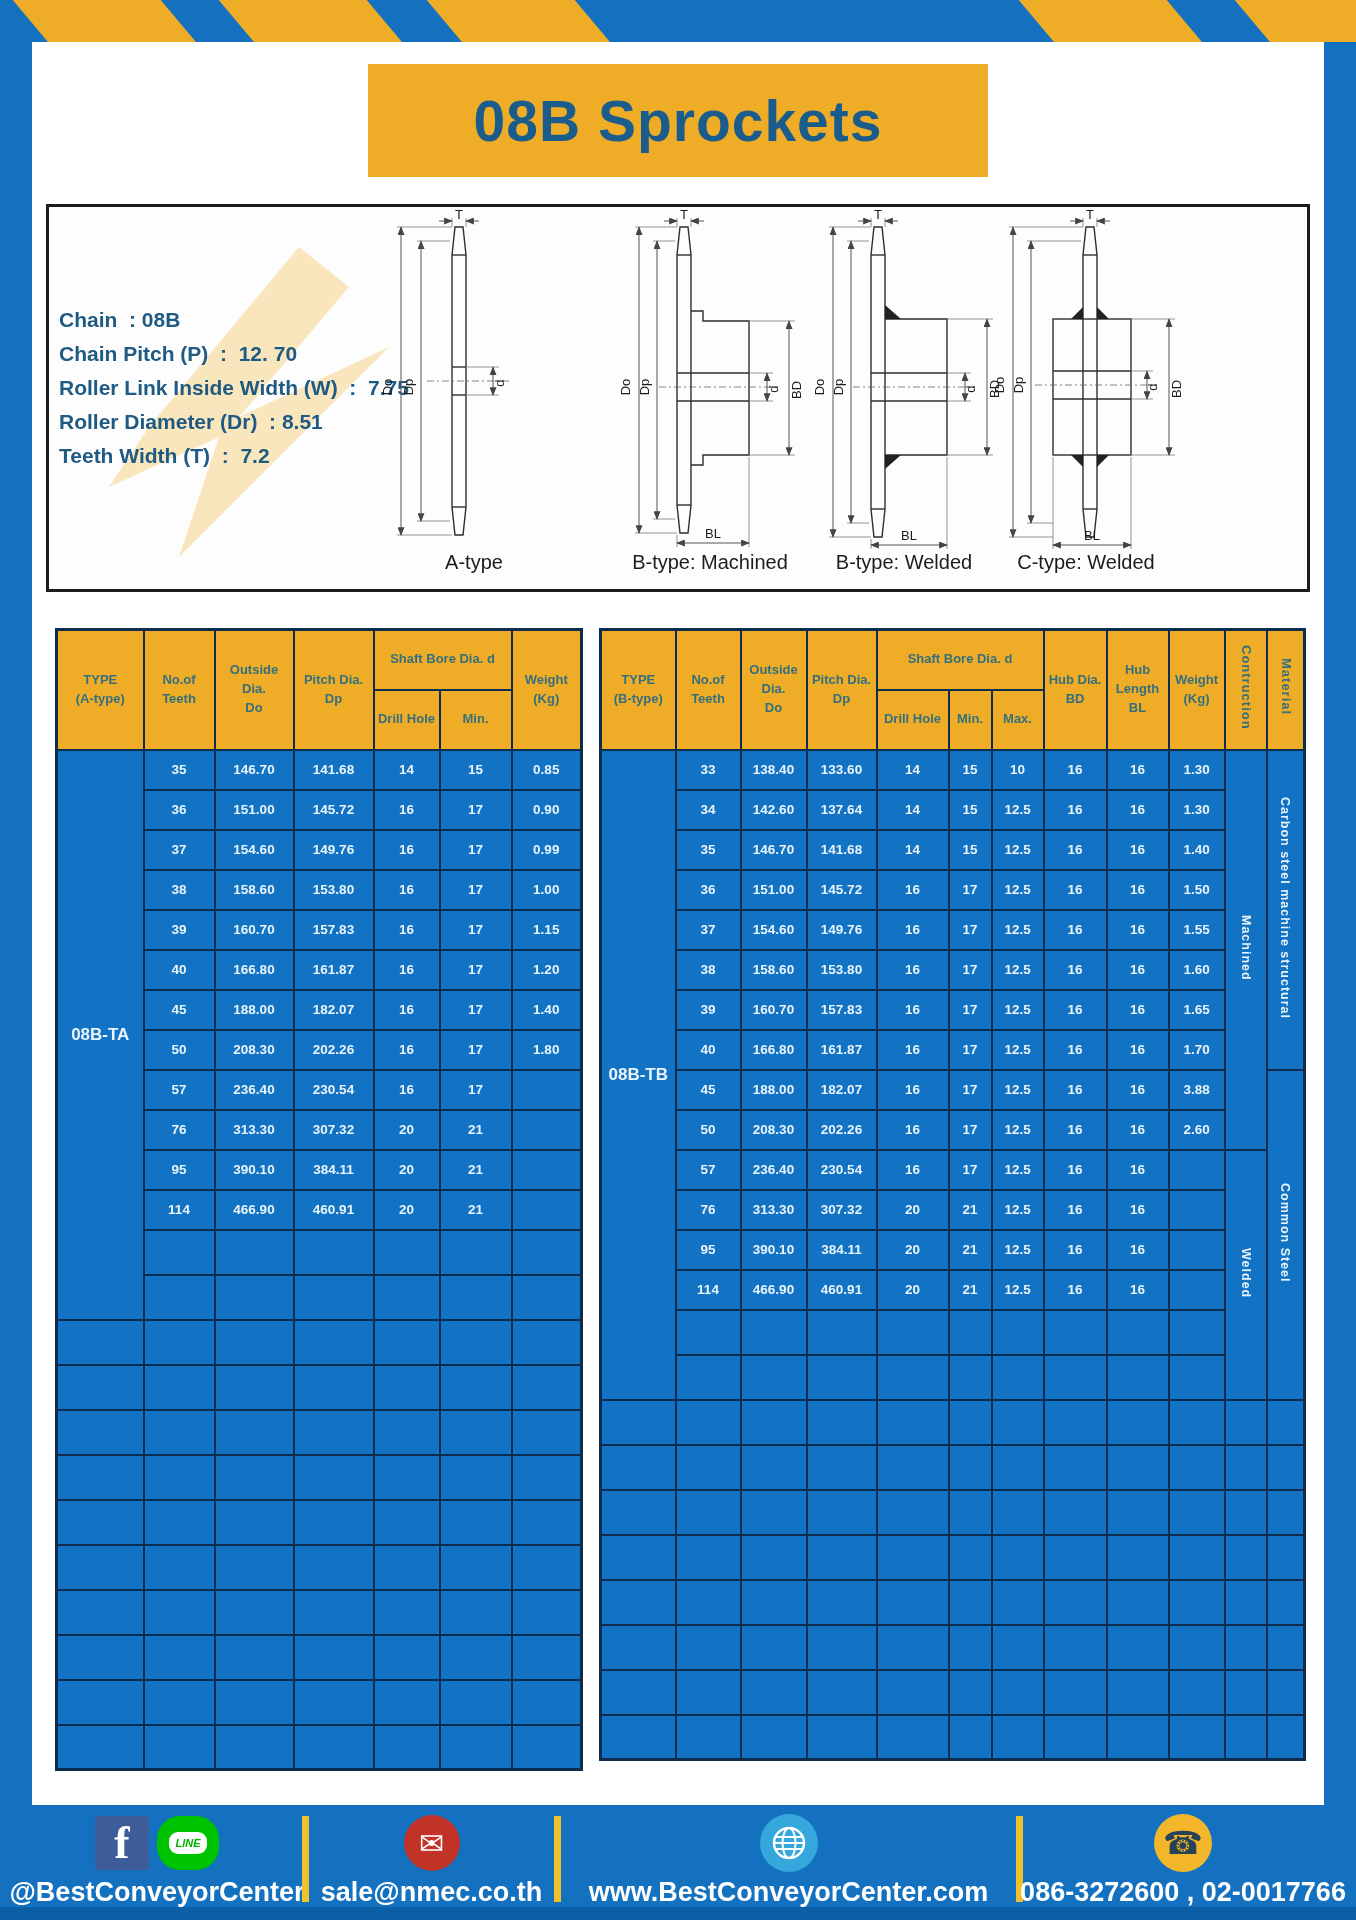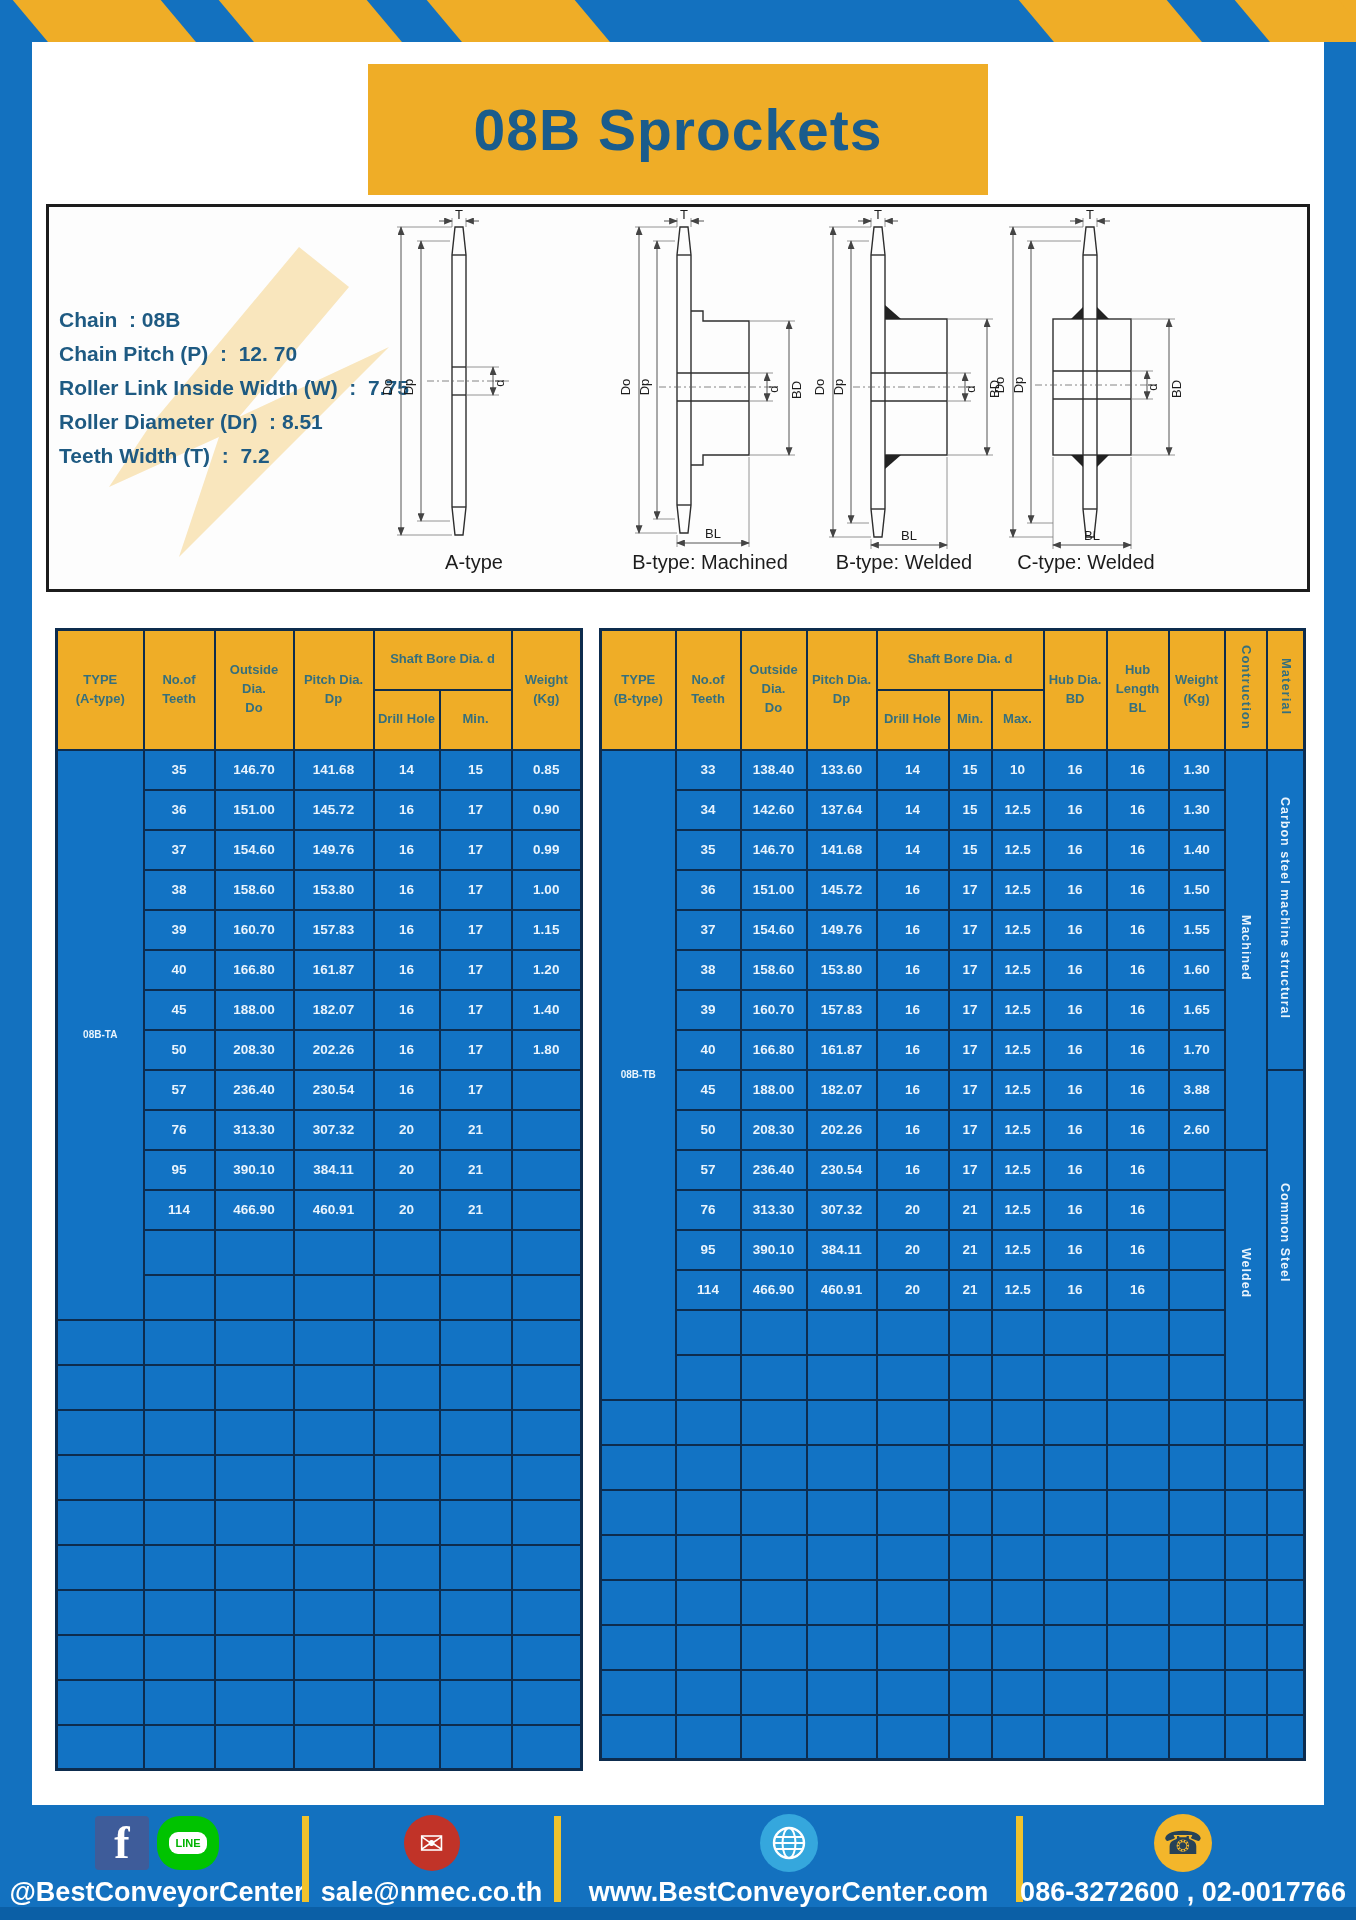--- a/index.html
+++ b/index.html
@@ -4,21 +4,21 @@
 <style>
   html,body{margin:0;padding:0;background:#e8e8e8;}
   .page{position:relative;width:1356px;height:1920px;background:#1371bf;overflow:hidden;
         font-family:"Liberation Sans",sans-serif;}
   .content-white{position:absolute;left:32px;top:42px;width:1292px;height:1763px;background:#ffffff;}
   
   .top-band{position:absolute;left:0;top:0;width:1356px;height:42px;background:#1371bf;overflow:hidden;}
   .stripe{position:absolute;top:-8px;height:58px;width:148px;background:#efad27;
           transform:skewX(40deg);transform-origin:0 0;}
   
-  .title-banner{position:absolute;left:368px;top:64px;width:620px;height:131px;background:#efad27;
+  .title-banner{position:absolute;left:368px;top:64px;width:620px;height:113px;background:#efad27;
     display:flex;align-items:center;justify-content:center;color:#1a5c8c;font-size:57px;
     font-weight:bold;letter-spacing:1px;}
   
   .diagram-panel{position:absolute;left:46px;top:204px;width:1264px;height:388px;background:#fdfdfd;
     border:3px solid #1c1c1c;box-sizing:border-box;}
   .watermark{position:absolute;left:390px;top:10px;width:740px;height:360px;z-index:1;
     display:flex;flex-direction:column;align-items:center;justify-content:center;pointer-events:none;}
   .wm-line{font-size:92px;font-weight:bold;letter-spacing:14px;color:rgba(130,196,233,0.38);line-height:1.12;}
   .wm-logo{position:absolute;left:40px;top:20px;z-index:0;}
   .spec-block{position:absolute;left:10px;top:96px;z-index:2;}
@@ -35,39 +35,39 @@
   
   .tbl{position:absolute;top:628px;border-collapse:collapse;table-layout:fixed;
        border:3px solid #0d2c4e;background:#1273c4;}
   .tbl th,.tbl td{border:2px solid #0d2c4e;padding:0 2px;text-align:center;vertical-align:middle;
        overflow:hidden;}
   .tbl th{background:#efad27;color:#356f7d;font-size:13px;font-weight:bold;white-space:pre-line;line-height:1.45;}
   .tbl thead tr{height:60px;}
   .tbl td{color:#e9f4fd;font-size:13.5px;font-weight:bold;}
   .tbl tbody tr{height:40px;}
   .tbl tbody tr.empty-in,.tbl tbody tr.tall{height:45px;}
-  .tbl .type-cell{font-size:10px;}
+  .tbl .type-cell{font-size:17px;}
   .vtext{writing-mode:vertical-rl;text-orientation:mixed;letter-spacing:1px;}
   .tbl th .vtext{font-size:13px;}
   .tbl td .vtext{font-size:12.5px;}
   .left-tbl{left:55px;width:525px;}
   .right-tbl{left:599px;width:704px;}
   
   .footer{position:absolute;left:0;top:1805px;width:1356px;height:115px;background:#1371bf;
     box-sizing:border-box;padding:9px 12px 0;display:flex;align-items:flex-start;}
   .footer::after{content:"";position:absolute;left:0;bottom:0;width:100%;height:13px;background:#0b5fa6;}
   .f-group{display:flex;flex-direction:column;align-items:center;gap:5px;}
   .g1{width:290px;} .g2{width:245px;} .g3{width:455px;} .g4{width:320px;}
   .f-label{color:#ffffff;font-size:27px;font-weight:bold;white-space:nowrap;}
   .f-icons{display:flex;gap:8px;align-items:center;height:58px;}
   .f-divider{width:7px;height:86px;background:#efc22c;margin-top:2px;}
   .icon{display:flex;align-items:center;justify-content:center;}
   .fb{width:54px;height:54px;background:#3e5c9a;border-radius:4px;color:#fff;
       font-family:"Liberation Serif",serif;font-weight:bold;font-size:46px;line-height:1;}
-  .line-i{width:62px;height:54px;background:#00c300;border-radius:23px;}
+  .line-i{width:62px;height:54px;background:#00c300;border-radius:23px;font-style:italic;}
   .line-bubble{background:#ffffff;border-radius:9px;padding:5px 6px;color:#00b300;
       font-size:11px;font-weight:bold;}
   .mail{width:56px;height:56px;background:#c13328;border-radius:50%;color:#fff;font-size:30px;}
   .globe{width:58px;height:58px;background:#35a7dd;border-radius:50%;}
   .phone{width:58px;height:58px;background:#f3b62b;border-radius:50%;color:#274257;font-size:32px;}
 </style>
 </head>
 <body>
 
 <div class="page">

